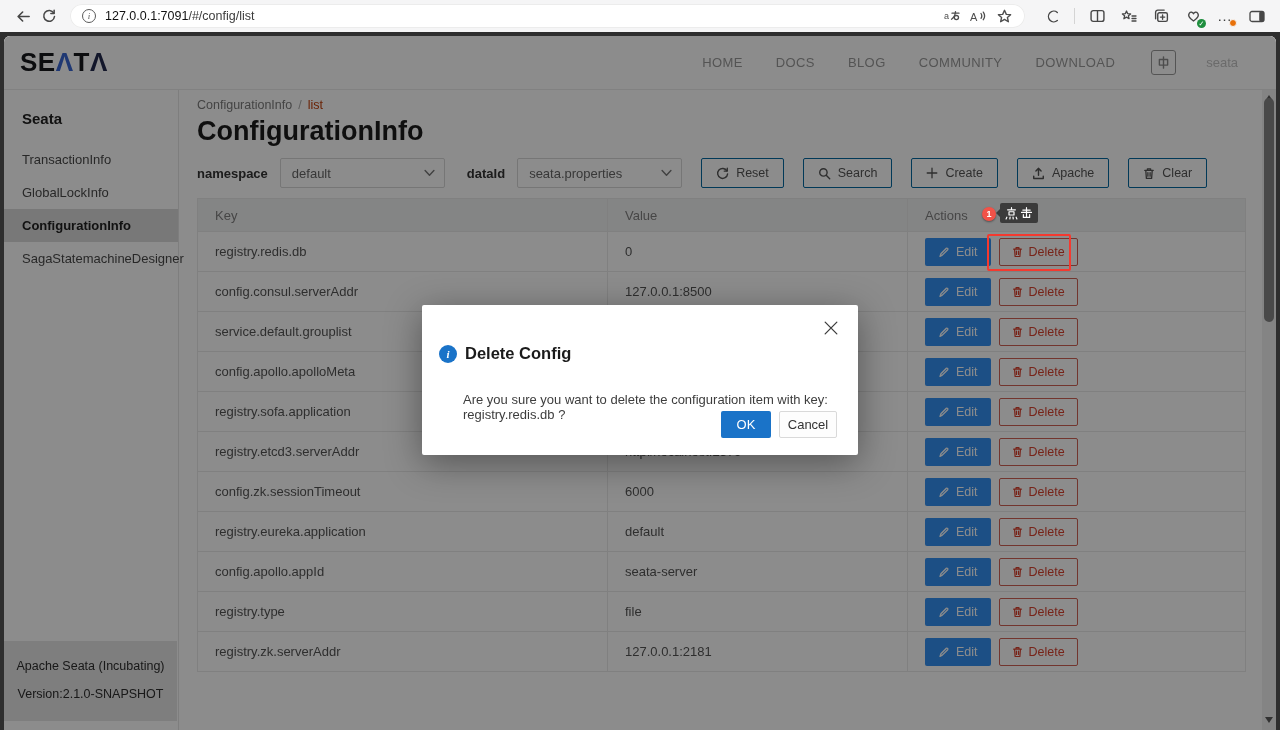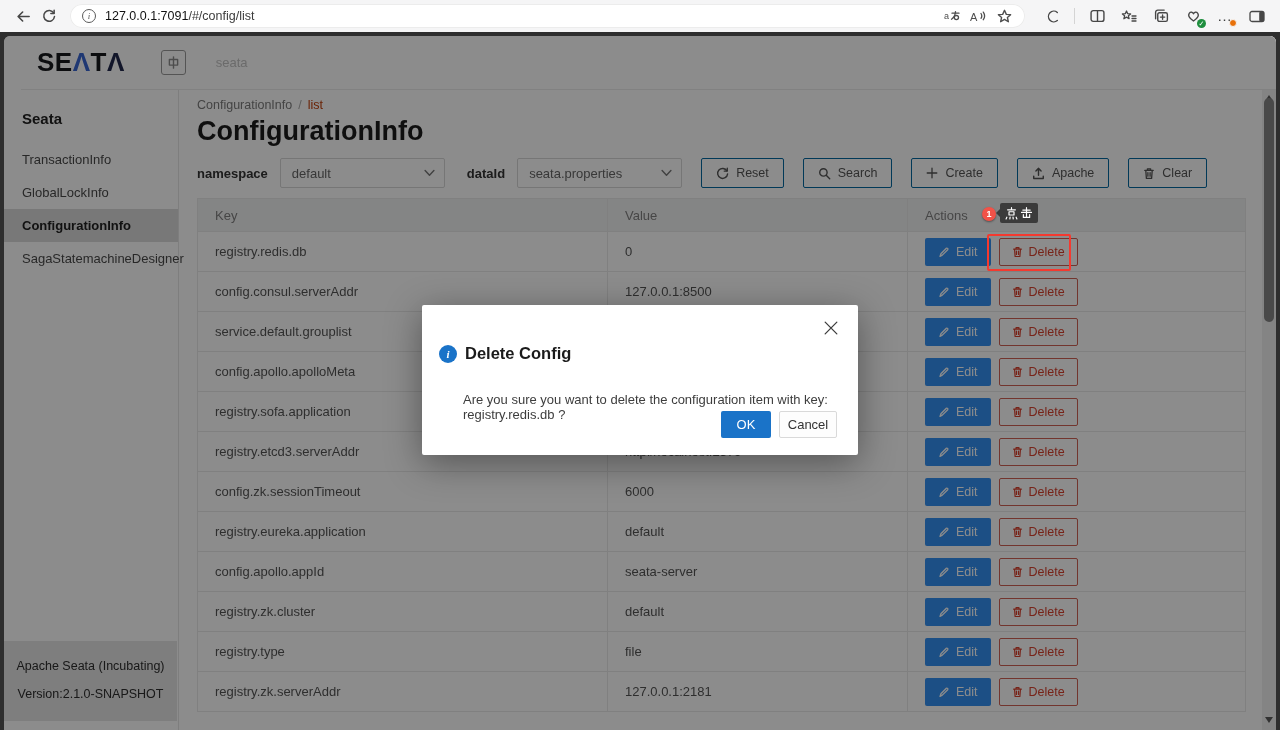--- a/index.html
+++ b/index.html
@@ -26,21 +26,21 @@
                background:#e8710a; border:1.5px solid #f5f5f6; }
   .rel { position:relative; }
   .site-info { width:14px; height:14px; border:1.2px solid #5a5a5a; border-radius:50%;
                color:#5a5a5a; font-size:9px; display:flex; align-items:center; justify-content:center;
                font-style:italic; font-family:"Liberation Serif",serif; margin-right:9px; flex:0 0 auto; }
 
   
   .page { position:absolute; left:4px; right:4px; top:36px; bottom:0;
           background:#ffffff; border-radius:6px 6px 0 0; overflow:hidden; }
 
-  .navbar { position:absolute; left:17px; right:0; top:0; height:54px; background:#fff;
+  .navbar { position:absolute; left:0; right:0; top:0; height:54px; background:#fff;
             display:flex; align-items:center; padding:0 38px 0 16px; border-bottom:1px solid #ececec; }
   .logo { font-size:26px; font-weight:800; letter-spacing:.5px; display:flex; }
   .logo .lp1,.logo .lp3 { color:#17181c; }
   .logo .lp2 { color:#3a66d1; }
   .logo .lp4 { color:#22294d; }
   .nav-links { display:flex; gap:33px; margin-left:auto; list-style:none; }
   .nav-links li { font-size:13px; color:#9a9a9a; letter-spacing:.4px; cursor:pointer; }
   .lang-btn { margin-left:36px; width:25px; height:25px; border:1px solid #9a9a9a; border-radius:3px;
               display:flex; align-items:center; justify-content:center; color:#8d8d8d; cursor:pointer; }
   .nav-user { margin-left:30px; font-size:13px; color:#c3c3c3; }
@@ -217,20 +217,27 @@
 
   <div class="page">
 
     <div class="navbar">
       <div class="logo">
         <span class="lp1">SE</span>
           <span class="lp2">Λ</span>
           <span class="lp3">T</span>
           <span class="lp4">Λ</span>
       </div>
+      <ul class="nav-links">
+        <li>HOME</li>
+        <li>DOCS</li>
+        <li>BLOG</li>
+        <li>COMMUNITY</li>
+        <li>DOWNLOAD</li>
+      </ul>
       <div class="lang-btn" aria-label="中">
         <svg class="ic" width="13" height="13" viewBox="0 0 12 12">
             <rect x="2.2" y="3.2" width="7.6" height="5.2"></rect>
             <path d="M6 0.8 V11.2"></path>
           </svg>
       </div>
       <div class="nav-user">seata</div>
     </div>
 
     <div class="layout">
@@ -499,40 +506,20 @@
         <button class="btn-del">
           <svg class="ic" width="11" height="12" viewBox="0 0 12 13">
                           <path d="M1.8 3.4 H10.2 M4.4 3.2 V1.8 H7.6 V3.2 M2.8 3.6 L3.4 11.4 H8.6 L9.2 3.6 M4.9 5.6 v3.6 M7.1 5.6 v3.6"></path>
                         </svg>
           <span>Delete</span>
         </button>
       </div>
     </td>
   </tr>
 
-  <tr>
-    <td>registry.zk.cluster</td>
-    <td>default</td>
-    <td>
-      <div class="acts">
-        <button class="btn-edit">
-          <svg class="ic" width="12" height="12" viewBox="0 0 12 12">
-                          <path d="M2 10.4 L2.9 7.7 L8.3 2.3 a1 1 0 0 1 1.4 1.4 L4.3 9.1 L2 10.4 Z"></path>
-                        </svg>
-          <span>Edit</span>
-        </button>
-        <button class="btn-del">
-          <svg class="ic" width="11" height="12" viewBox="0 0 12 13">
-                          <path d="M1.8 3.4 H10.2 M4.4 3.2 V1.8 H7.6 V3.2 M2.8 3.6 L3.4 11.4 H8.6 L9.2 3.6 M4.9 5.6 v3.6 M7.1 5.6 v3.6"></path>
-                        </svg>
-          <span>Delete</span>
-        </button>
-      </div>
-    </td>
-  </tr>
 
   <tr>
     <td>registry.type</td>
     <td>file</td>
     <td>
       <div class="acts">
         <button class="btn-edit">
           <svg class="ic" width="12" height="12" viewBox="0 0 12 12">
                           <path d="M2 10.4 L2.9 7.7 L8.3 2.3 a1 1 0 0 1 1.4 1.4 L4.3 9.1 L2 10.4 Z"></path>
                         </svg>

